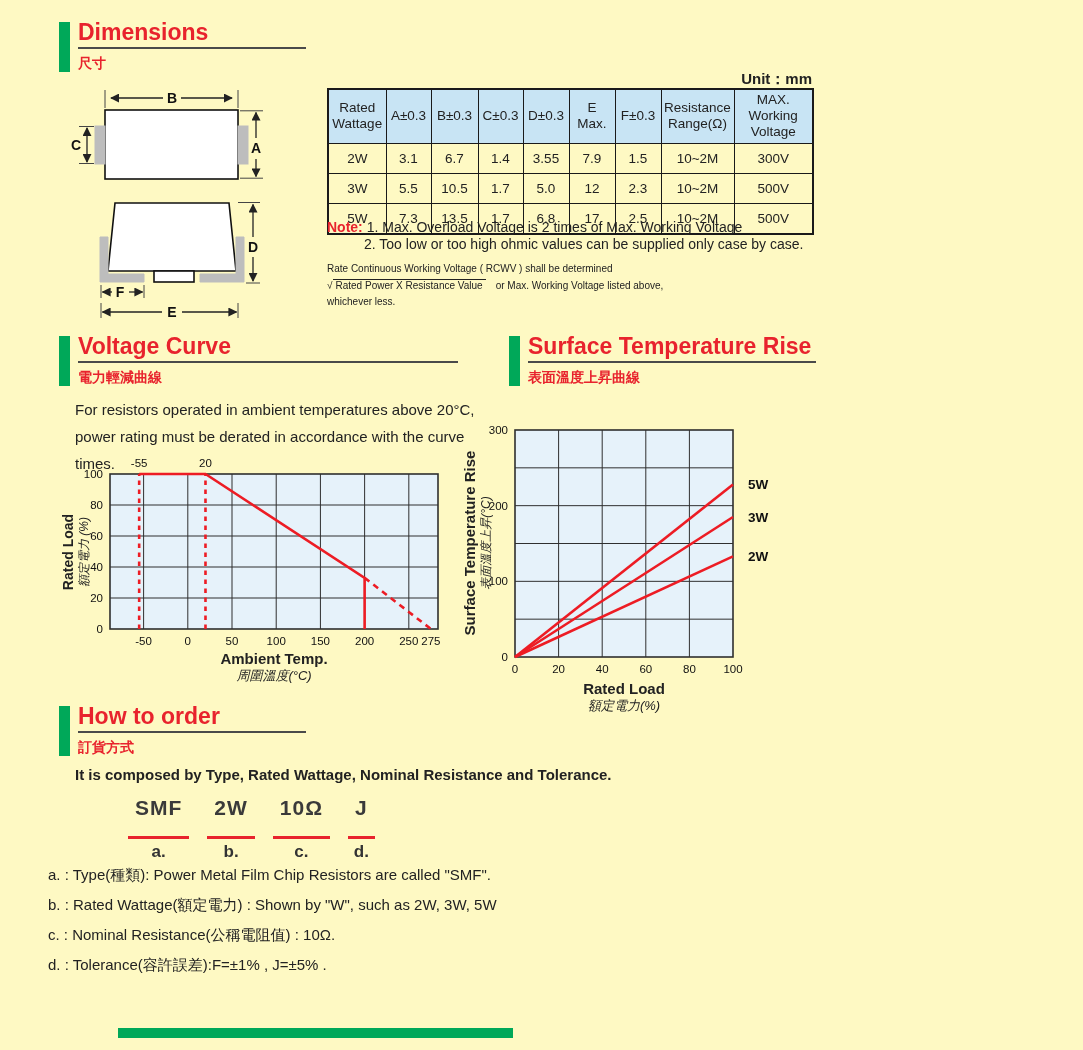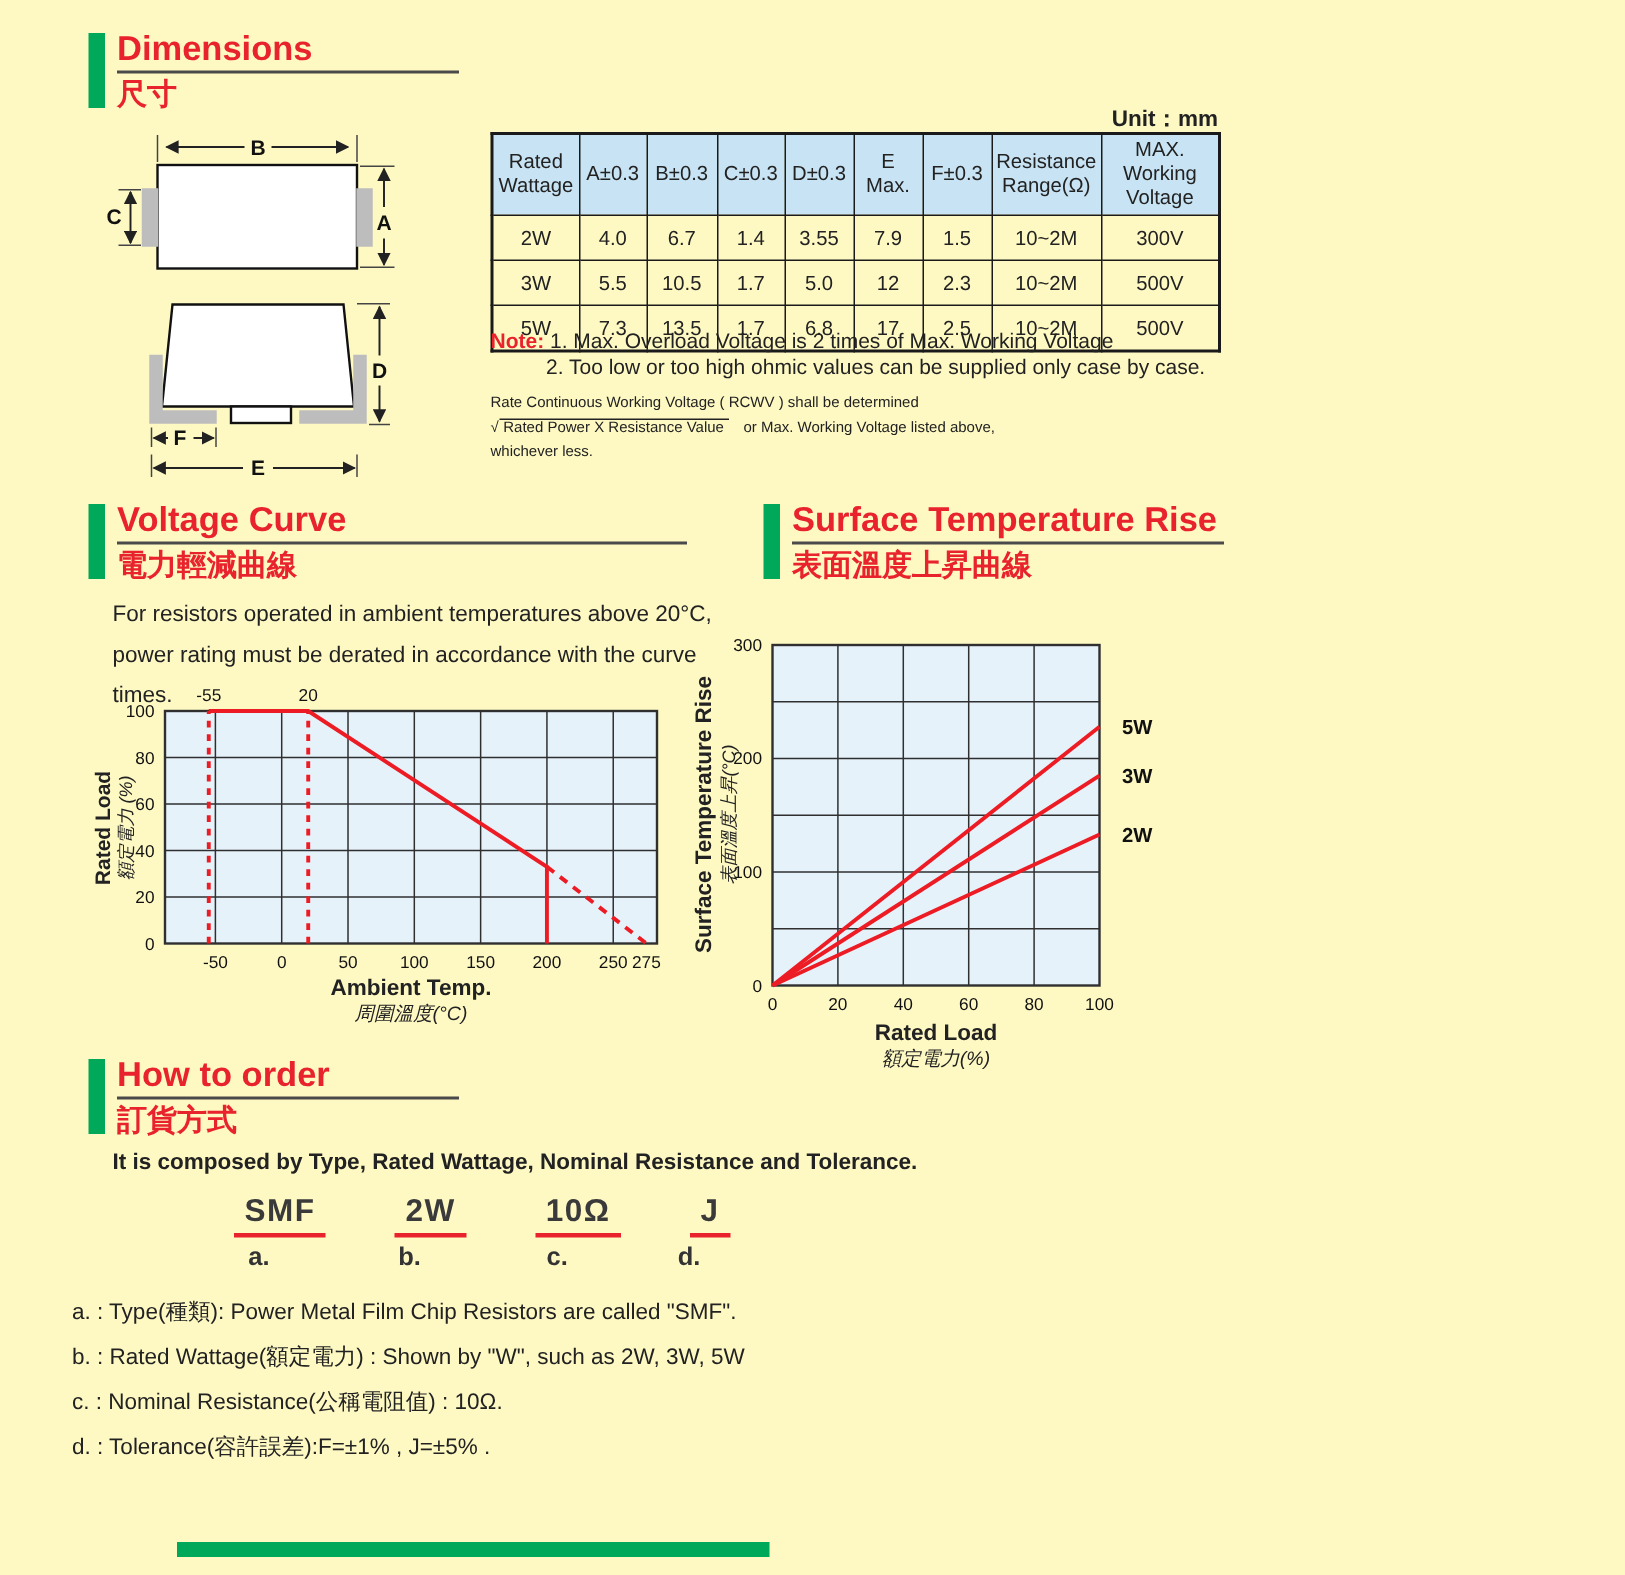--- a/index.html
+++ b/index.html
@@ -7,21 +7,21 @@
     --plotbg:#e6f2fa; --thbg:#c8e4f4; --ink:#222; --grid:#2f2f2f;
   }
   html,body{margin:0;padding:0;background:#fff;}
   .page{position:relative;width:1083px;height:1050px;background:#fef9c3;overflow:hidden;
         font-family:"Liberation Sans","DejaVu Sans",sans-serif;color:var(--ink);}
   
   .sec{position:absolute;}
   .gbar{position:absolute;left:-19px;top:2px;width:11px;height:50px;background:var(--green);}
   .sec-title{font-weight:bold;font-size:23px;line-height:25px;color:var(--red);white-space:nowrap;}
   .sec-rule{height:2px;background:#4a4a4a;margin-top:2px;}
-  .sec-sub{font-weight:bold;font-size:20px;line-height:24px;color:var(--red);margin-top:2px;white-space:nowrap;}
+  .sec-sub{font-weight:bold;font-size:14px;line-height:24px;color:var(--red);margin-top:2px;white-space:nowrap;}
   .sec-dim{left:78px;top:20px;}  .sec-dim .sec-rule{width:228px;}
   .sec-der{left:78px;top:334px;} .sec-der .sec-rule{width:380px;}
   .sec-sur{left:528px;top:334px;}.sec-sur .sec-rule{width:288px;}
   .sec-ord{left:78px;top:704px;} .sec-ord .sec-rule{width:228px;}
   
   .unit{position:absolute;left:690px;top:70px;width:122px;text-align:right;font-size:15px;font-weight:600;}
   
   .dim-table{position:absolute;left:327px;top:88px;border-collapse:collapse;table-layout:fixed;
              font-size:13.5px;border:2px solid #1a1a1a;}
   .dim-table th,.dim-table td{border:1px solid #1a1a1a;text-align:center;vertical-align:middle;padding:2px 2px;}
@@ -58,21 +58,21 @@
   .ext{stroke:#444;stroke-width:1;}
   .dim{stroke:#222;stroke-width:1.3;}
   .bodyshape{fill:#fff;stroke:#111;stroke-width:1.6;}
   .term{fill:#bdbdbd;stroke:#bdbdbd;}
   .dlab{font-size:14px;font-weight:bold;text-anchor:middle;fill:#111;}
   
   .order-intro{position:absolute;left:75px;top:766px;font-size:15px;font-weight:700;}
   .code-row{position:absolute;left:128px;top:796px;display:flex;gap:18px;}
   .code-part{text-align:center;}
   .code-text{font-size:21px;font-weight:bold;color:#3a3a3a;letter-spacing:1px;
-             border-bottom:3px solid var(--red);padding:0 7px 2px;margin-left:28px;}
+             border-bottom:3px solid var(--red);padding:0 7px 16px;}
   .code-label{font-size:17px;font-weight:bold;color:#333;margin-top:3px;}
   .order-list{position:absolute;left:48px;top:860px;font-size:15px;}
   .order-item{height:30px;line-height:30px;white-space:nowrap;}
   
   .footer-bar{position:absolute;left:118px;top:1028px;width:395px;height:10px;background:var(--green);}
 </style>
 </head>
 <body>
 
 <div class="page">
@@ -175,21 +175,21 @@
           <th>
             <div>MAX.</div>
             <div>Working</div>
             <div>Voltage</div>
           </th>
         </tr>
       </thead>
     <tbody>
         <tr>
           <td>2W</td>
-          <td>4.0</td>
+          <td>3.1</td>
           <td>6.7</td>
           <td>1.4</td>
           <td>3.55</td>
           <td>7.9</td>
           <td>1.5</td>
           <td>10~2M</td>
           <td>300V</td>
         </tr>
         <tr>
           <td>3W</td>

